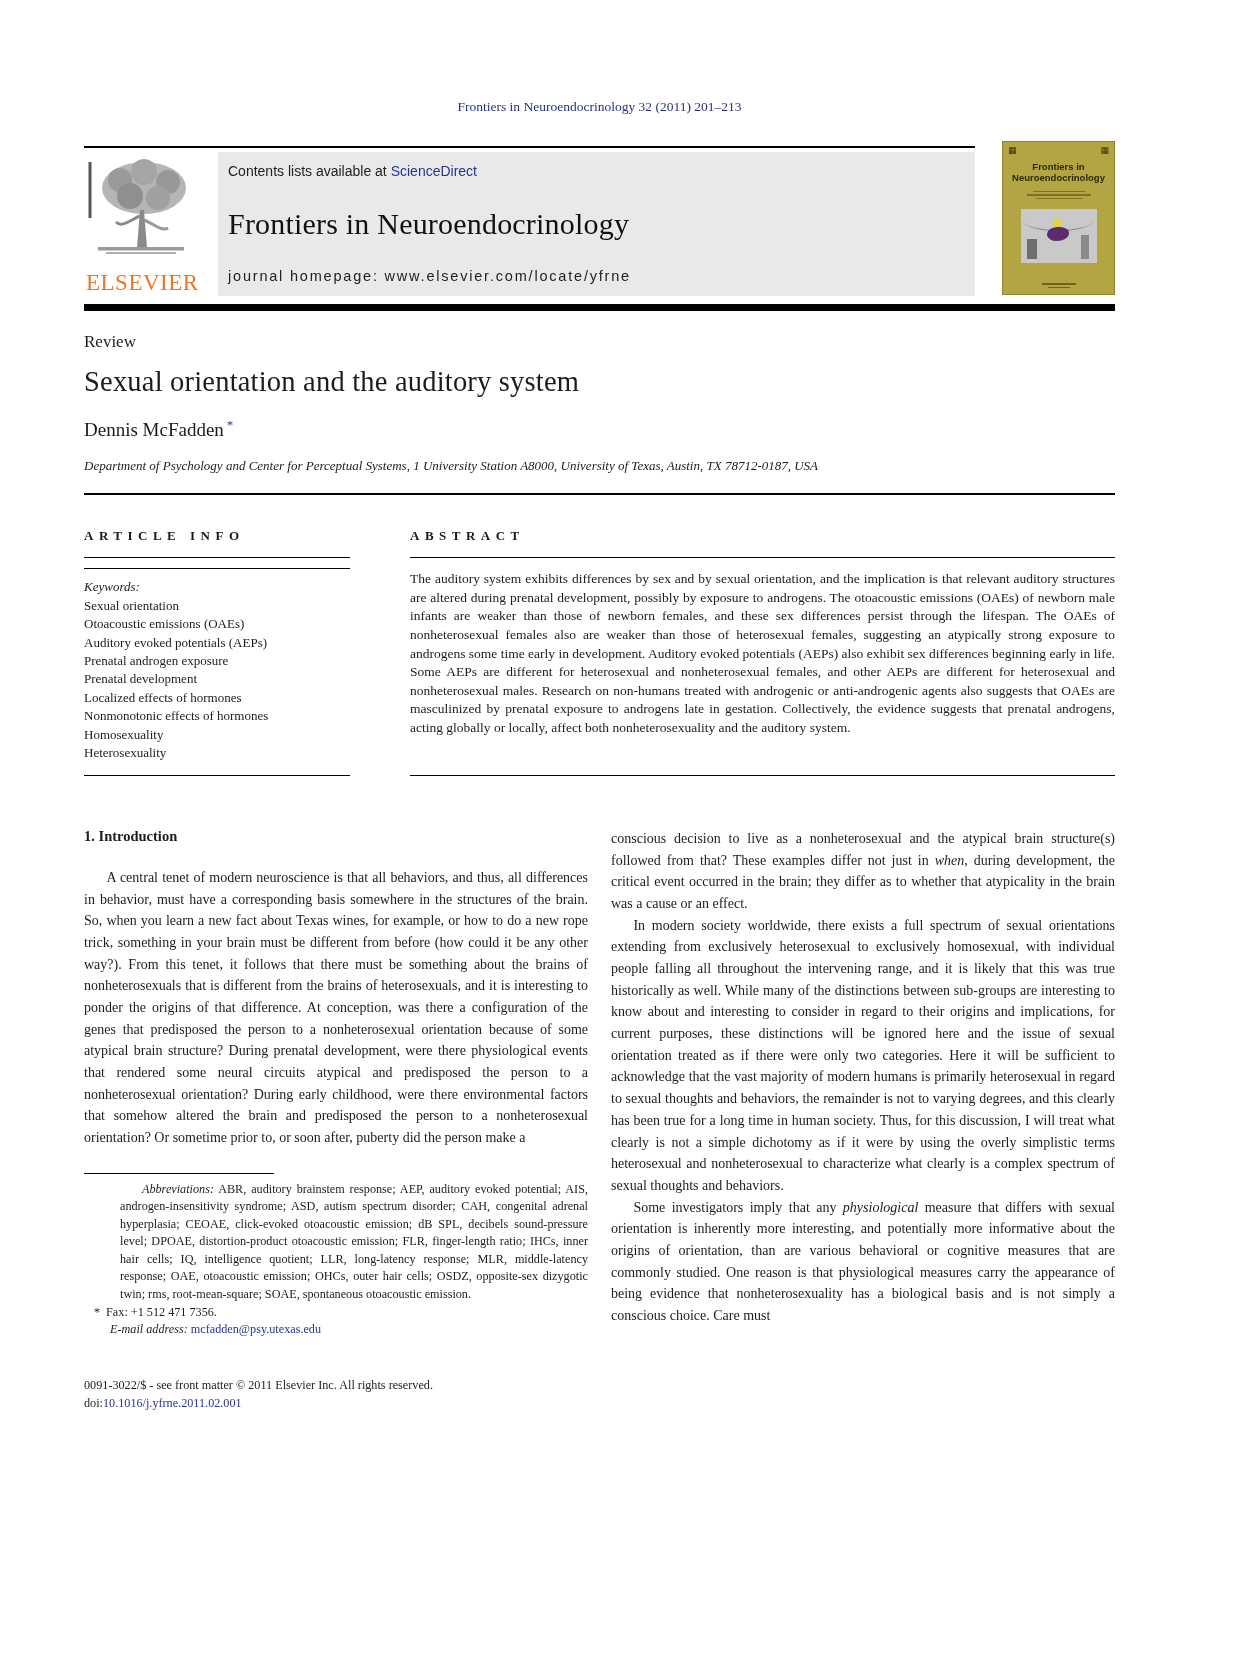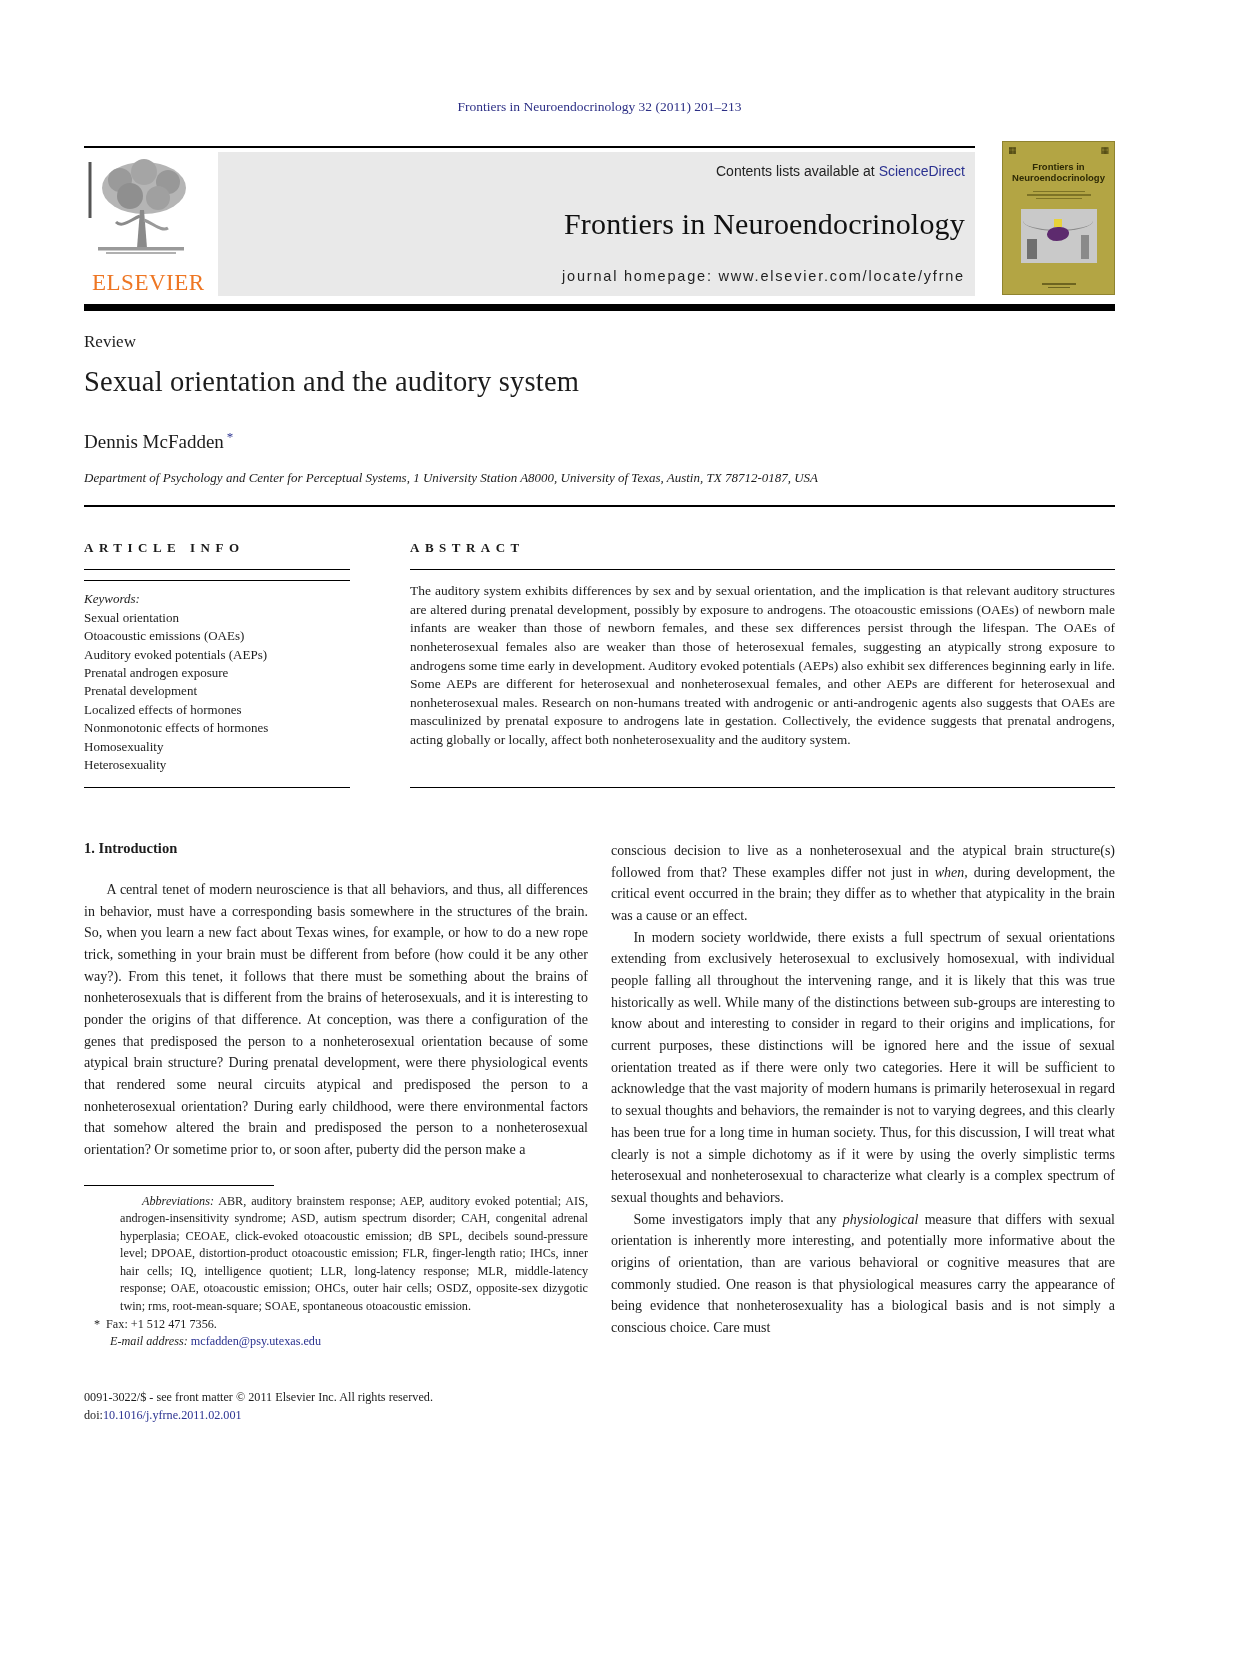--- a/index.html
+++ b/index.html
@@ -20,25 +20,25 @@
     color: #2c2f85;
   }
 
   
   .header-band { margin-top: 31px; display: flex; align-items: flex-start; }
   .band-main { flex: 1; display: flex; border-top: 2px solid #000; padding-top: 4px; height: 148px; }
   .elsevier-block { width: 134px; position: relative; height: 144px; }
   .elsevier-block svg { display: block; margin: 6px 0 0 2px; }
   .elsevier-word {
     font-size: 23px; color: #ee7623; letter-spacing: 0.5px;
-    font-family: "Liberation Serif", serif; position: absolute; bottom: 0; left: 8px;
+    font-family: "Liberation Serif", serif; position: absolute; bottom: 0; left: 2px;
   }
   .banner {
     flex: 1; background: #e9e9e9; height: 144px;
-    display: flex; flex-direction: column; align-items: flex-end; justify-content: space-between;
+    display: flex; flex-direction: column; align-items: flex-start; justify-content: space-between;
     padding: 11px 10px 12px 10px;
   }
   .contents-line { font-family: "Liberation Sans", sans-serif; font-size: 14px; color: #222; }
   .contents-line .link { color: #2b3290; }
   .banner-title { font-size: 30px; color: #111; letter-spacing: 0.2px; }
   .homepage-line { font-family: "Liberation Sans", sans-serif; font-size: 14.5px; letter-spacing: 1.8px; color: #222; }
 
   .cover {
     width: 113px; height: 154px; margin-left: 27px; margin-top: -5px;
     background: #b3a544; border: 1px solid #8f832f;
@@ -64,21 +64,21 @@
   .cover-footer i { display: block; height: 1.5px; background: #6d6420; margin: 2px auto; }
   .cover-footer i:nth-child(1) { width: 34px; }
   .cover-footer i:nth-child(2) { width: 22px; }
 
   
   .black-bar { margin-top: 9px; height: 7px; background: #000; width: 100%; }
 
   
   .review-label { margin-top: 21px; font-size: 17px; }
   .article-title { margin-top: 14px; font-size: 28.5px; font-weight: normal; letter-spacing: 0.2px; }
-  .author-line { margin-top: 31px; font-size: 19px; }
+  .author-line { margin-top: 19px; font-size: 19px; }
   .author-line sup { font-size: 13px; color: #2b3290; margin-left: 3px; }
   .affiliation { margin-top: 17px; font-size: 13px; font-style: italic; }
 
   .full-rule { margin-top: 19px; height: 1.5px; background: #000; }
 
   
   .info-abstract { display: flex; margin-top: 33px; align-items: stretch; }
   .info-col { width: 266px; display: flex; flex-direction: column; }
   .gutter { width: 60px; }
   .abstract-col { flex: 1; display: flex; flex-direction: column; }

